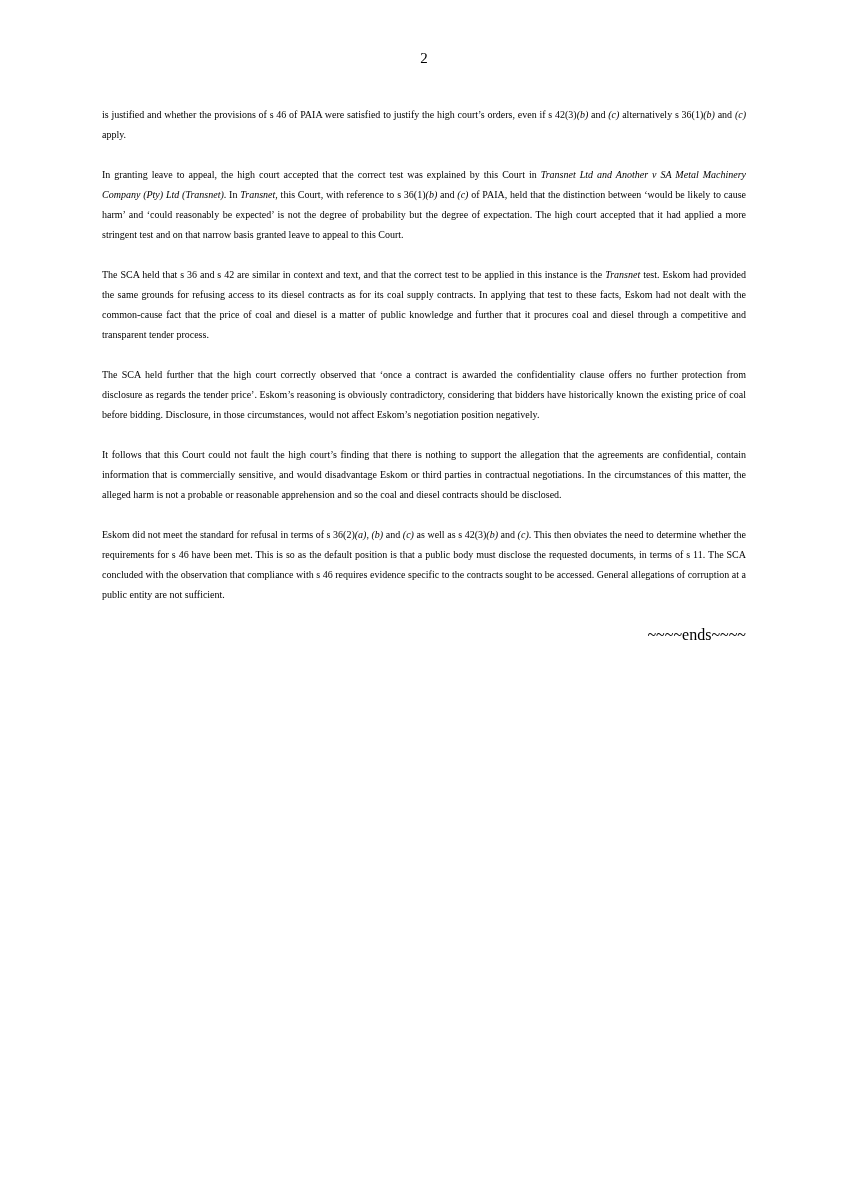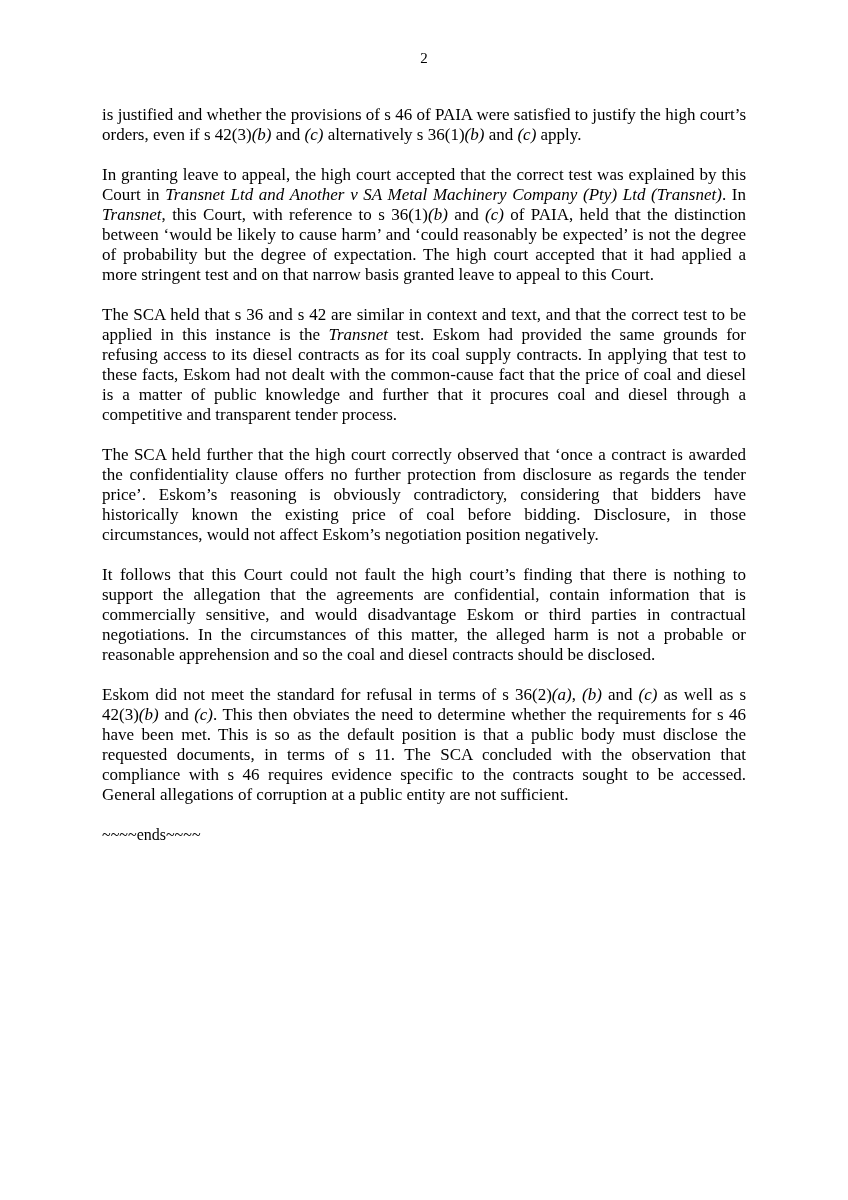--- a/index.html
+++ b/index.html
@@ -21,33 +21,33 @@
     box-sizing: border-box;
     padding: 48px 102px 0 102px;
   }
   .page-number {
     text-align: center;
     font-size: 15px;
     line-height: 20px;
     margin-bottom: 37px;
   }
   .content {
-    font-size: 17px;
+    font-size: 10px;
     line-height: 20px;
   }
   .content p.para {
     margin: 0 0 20px 0;
     text-align: justify;
     text-justify: inter-word;
   }
   .run.italic {
     font-style: italic;
   }
   .ending {
-    text-align: left;
+    text-align: right;
     font-size: 16px;
     line-height: 20px;
     margin-top: 20px;
   }
 </style>
 </head>
 <body>
 
 <div class="page">
   <div class="page-number">2</div>

